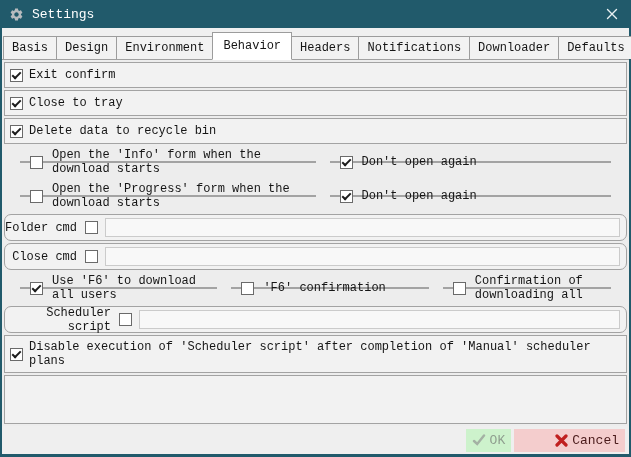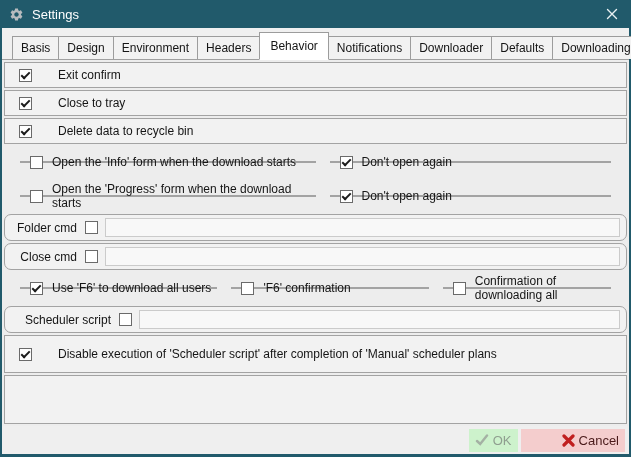--- a/index.html
+++ b/index.html
@@ -2,48 +2,48 @@
 <html><head>
 <meta charset="utf-8">
 <style>
   html,body { margin:0; padding:0; background:#ffffff; }
   * { box-sizing:border-box; }
   .window {
     width:631px; height:457px;
     background:#215a6b;
     padding:0 2px 3px 2px;
     display:flex; flex-direction:column;
-    font-family:Liberation Sans, sans-serif;
+    font-family:Liberation Mono, monospace;
     font-size:12px; color:#151515;
   }
   
   .titlebar { height:28px; flex:none; display:flex; align-items:center; color:#ffffff; }
   .titlebar .gear { margin:0 8px 0 7px; display:flex; }
   .titlebar .title { font-size:13px; }
   .titlebar .spacer { flex:1; }
   .titlebar .close { width:34px; height:28px; display:flex; align-items:center; justify-content:center; cursor:default; }
   
   .appbody { flex:1; min-height:0; background:#f0f0f0; display:flex; flex-direction:column; }
   .tabbar {
     flex:none; background:#f0f0f0; display:flex; align-items:flex-end;
-    padding:4px 1px 0 10px; border-bottom:1px solid #a0a0a0; overflow:visible;
+    padding:4px 1px 0 1px; border-bottom:1px solid #a0a0a0; overflow:visible;
   }
   .tab {
     background:#f2f2f2; border:1px solid #9c9c9c; border-bottom:none;
     padding:4px 8px 4px 8px; margin-right:-1px; white-space:nowrap; position:relative;
   }
   .tab.active {
     background:#ffffff; z-index:2; margin-bottom:-1px;
     padding:6px 10px 6px 10px; border-bottom:1px solid #ffffff;
   }
   
   .content { flex:1; min-height:0; background:#ededed; padding:2px; display:flex; flex-direction:column; gap:2px; }
   .prow {
     flex:none; height:26px; background:#f2f2f2; border:1px solid #a3a3a3;
-    display:flex; align-items:center; padding-left:14px; gap:26px;
+    display:flex; align-items:center; padding-left:5px; gap:6px;
   }
   .prow.split { background:transparent; border:none; padding:16px; gap:14px; }
   .cell {
     height:100%; background:#f2f2f2; border:1px solid #a3a3a3;
     display:flex; align-items:center; padding-left:9px; gap:9px;
   }
   .cell.w50 { flex:0 0 50%; }
   .cell.w33 { flex:0 0 33.4%; }
   .cell.grow { flex:1; }
   .prow.cmdrow { height:27px; padding-left:0; gap:0;border-radius:7px; }
@@ -87,22 +87,22 @@
         </svg>
     </span>
   </div>
 
   <div class="appbody">
 
     <div class="tabbar">
       <div class="tab">Basis</div>
       <div class="tab">Design</div>
       <div class="tab">Environment</div>
+      <div class="tab active">Behavior</div>
       <div class="tab">Headers</div>
-      <div class="tab active">Behavior</div>
       <div class="tab">Notifications</div>
       <div class="tab">Downloader</div>
       <div class="tab">Defaults</div>
       <div class="tab">Downloading</div>
       <div class="tab">Channels</div>
 
     </div>
 
     <div class="content">
 

